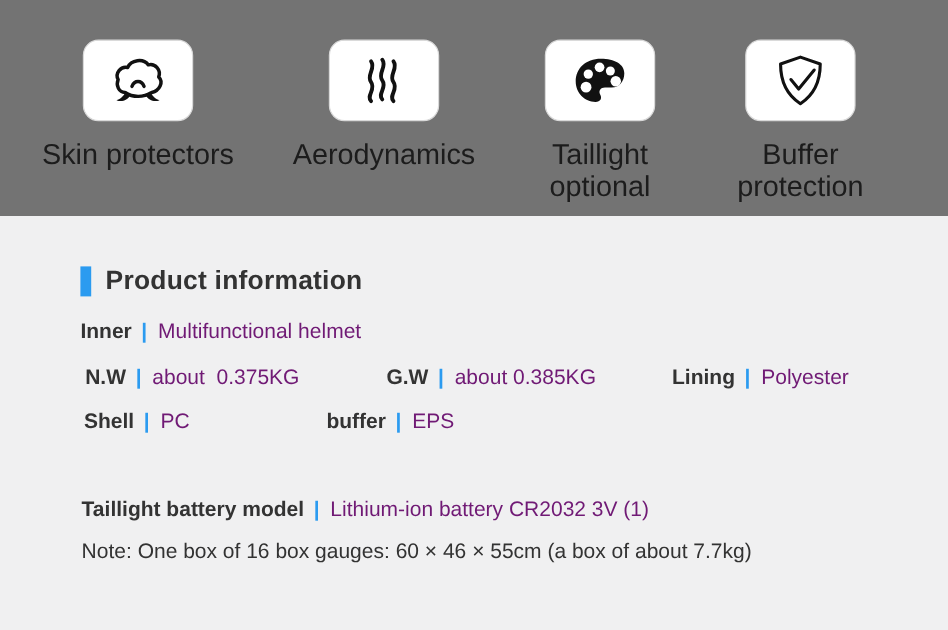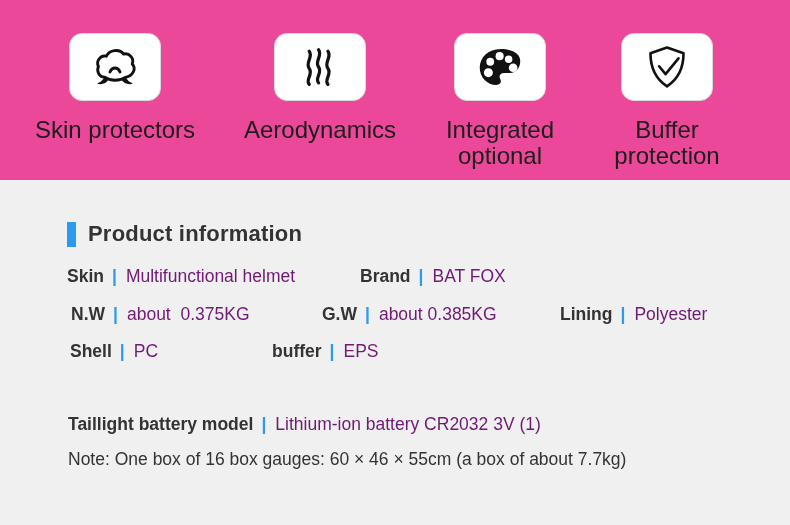--- a/index.html
+++ b/index.html
@@ -7,21 +7,21 @@
     width:790px;height:525px;
     background:#ffffff;
     font-family:"Liberation Sans","DejaVu Sans",sans-serif;
     overflow:hidden;
     position:relative;
     color:#1b1b1b;
   }
   .page{position:relative;width:790px;height:525px;}
 
   
-  .features{position:absolute;top:0;left:0;width:790px;height:186px;background:#ec4899;}
+  .features{position:absolute;top:0;left:0;width:790px;height:186px;background:#737373;}
   .feature{position:absolute;top:33px;width:184px;text-align:center;}
   .icon-box{
     width:92px;height:68px;margin:0 auto;
     border:1.4px solid #d9d9d9;border-radius:13px;
     display:flex;align-items:center;justify-content:center;
     background:#ffffff;box-sizing:border-box;
   }
   .feature-label{
     margin-top:16px;
     font-size:24px;line-height:26px;
@@ -82,21 +82,21 @@
       <div class="icon-box">
         <svg width="48" height="48" viewBox="0 0 64 64">
           <path d="M33,8 C16,8 5,19 5,33 C5,46 15,56 27,56 C32.5,56 34.5,52 32.3,48 C30,43.8 32.5,40 37.5,40 L45,40 C53.5,40 59,33 59,24 C59,14 48,8 33,8 Z" fill="#111111"></path>
           <circle cx="19" cy="25" r="5.2" fill="#ffffff"></circle>
           <circle cx="31.5" cy="17.5" r="5.4" fill="#ffffff"></circle>
           <circle cx="43.5" cy="21.5" r="5.0" fill="#ffffff"></circle>
           <circle cx="49.5" cy="33" r="5.8" fill="#ffffff"></circle>
           <circle cx="16.5" cy="39.5" r="6.0" fill="#ffffff"></circle>
         </svg>
       </div>
-      <div class="feature-label">Integrated
+      <div class="feature-label">Taillight
 optional</div>
     </div>
 
     <div class="feature" style="left:575px">
       <div class="icon-box">
         <svg width="46" height="46" viewBox="0 0 64 64" fill="none">
           <path d="M32,5 L55,13 C55,32 49,48 32,59 C15,48 9,32 9,13 Z" stroke="#111111" stroke-width="3.6" stroke-linejoin="round"></path>
           <path d="M21,31 L30,42 L48,20" stroke="#111111" stroke-width="3.6" stroke-linecap="round" stroke-linejoin="round"></path>
         </svg>
       </div>
@@ -107,22 +107,21 @@
   </section>
 
   <section class="product-info">
 
     <div class="section-header">
       <span class="accent-bar"></span>
       <h2 class="section-title">Product information</h2>
     </div>
 
     <div class="spec-row" style="top:84px">
-      <div class="cell" style="left:67px"><span class="lbl">Skin</span><span class="sep">|</span><span class="val">Multifunctional helmet</span></div>
-      <div class="cell" style="left:360px"><span class="lbl">Brand</span><span class="sep">|</span><span class="val">BAT FOX</span></div>
+      <div class="cell" style="left:67px"><span class="lbl">Inner</span><span class="sep">|</span><span class="val">Multifunctional helmet</span></div>
     </div>
 
     <div class="spec-row" style="top:122px">
       <div class="cell" style="left:71px"><span class="lbl">N.W</span><span class="sep">|</span><span class="val">about  0.375KG</span></div>
       <div class="cell" style="left:322px"><span class="lbl">G.W</span><span class="sep">|</span><span class="val">about 0.385KG</span></div>
       <div class="cell" style="left:560px"><span class="lbl">Lining</span><span class="sep">|</span><span class="val">Polyester</span></div>
     </div>
 
     <div class="spec-row" style="top:159px">
       <div class="cell" style="left:70px"><span class="lbl">Shell</span><span class="sep">|</span><span class="val">PC</span></div>

